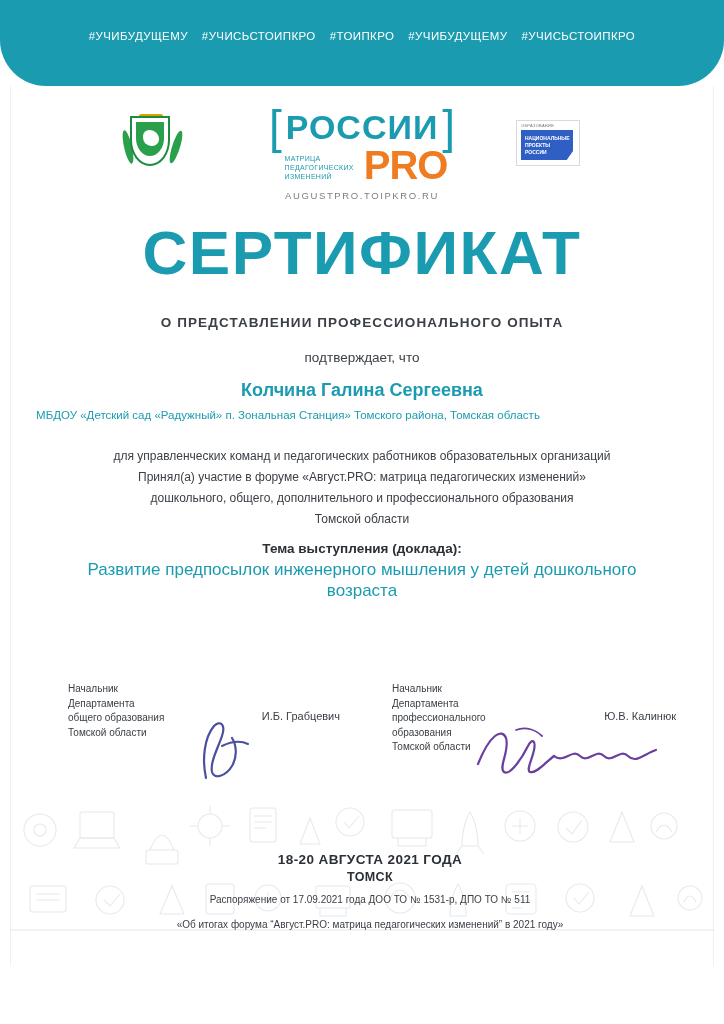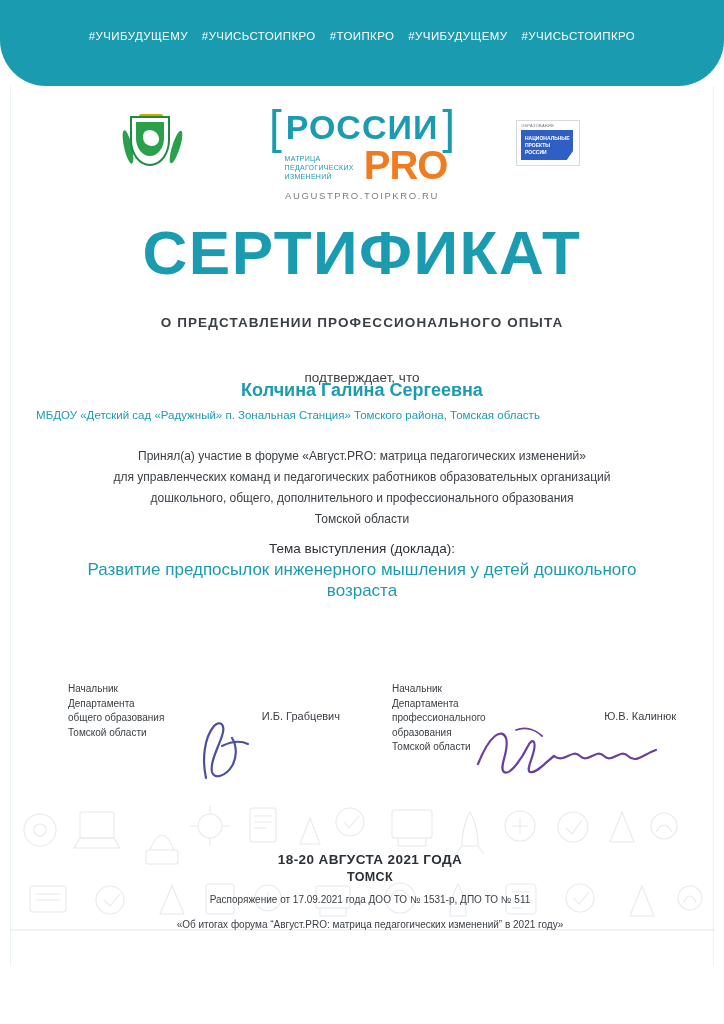--- a/index.html
+++ b/index.html
@@ -183,21 +183,20 @@
     color: #3b4046;
     font-size: 13.5px;
     font-weight: bold;
     letter-spacing: 1.1px;
   }
   .confirms {
     position: absolute; top: 350px; left: 0; width: 724px;
     text-align: center;
     color: #3b4046;
     font-size: 13.5px;
-    margin-top: 20px;
   }
   .recipient {
     position: absolute; top: 380px; left: 0; width: 724px;
     text-align: center;
     color: #1b9bb0;
     font-size: 18px;
     font-weight: bold;
   }
   .org {
     position: absolute; top: 409px; left: 0; width: 576px;
@@ -209,21 +208,21 @@
   .body-block {
     position: absolute; top: 446px; left: 62px;
     width: 600px;
     text-align: center;
     color: #3b4046;
     font-size: 12px;
     line-height: 21px;
   }
   .topic-label {
     margin-top: 8px;
-    font-weight: normal;
+    font-weight: bold;
     font-size: 13.5px;
     color: #2b3036;
   }
   .topic-text {
     margin-top: 0;
     color: #1b9bb0;
     font-size: 17px;
   }
 
   
@@ -359,22 +358,22 @@
     </div>
   </div>
 
   <div class="cert-title">СЕРТИФИКАТ</div>
   <div class="cert-sub">О ПРЕДСТАВЛЕНИИ ПРОФЕССИОНАЛЬНОГО ОПЫТА</div>
   <div class="confirms">подтверждает, что</div>
   <div class="recipient">Колчина Галина Сергеевна</div>
   <div class="org">МБДОУ «Детский сад «Радужный» п. Зональная Станция» Томского района, Томская область</div>
 
   <div class="body-block">
+    <div>для управленческих команд и педагогических работников образовательных организаций</div>
     <div>Принял(а) участие в форуме «Август.PRO: матрица педагогических изменений»</div>
-    <div>для управленческих команд и педагогических работников образовательных организаций</div>
     <div>дошкольного, общего, дополнительного и профессионального образования</div>
     <div>Томской области</div>
     <div class="topic-label">Тема выступления (доклада):</div>
     <div class="topic-text">Развитие предпосылок инженерного мышления у детей дошкольного возраста</div>
   </div>
 
   <svg class="doodles" viewBox="0 0 724 170">
     <g fill="none" stroke="#b9c0c6" stroke-width="1.1">
       <circle cx="40" cy="40" r="16"></circle>
       <circle cx="40" cy="40" r="6"></circle>

